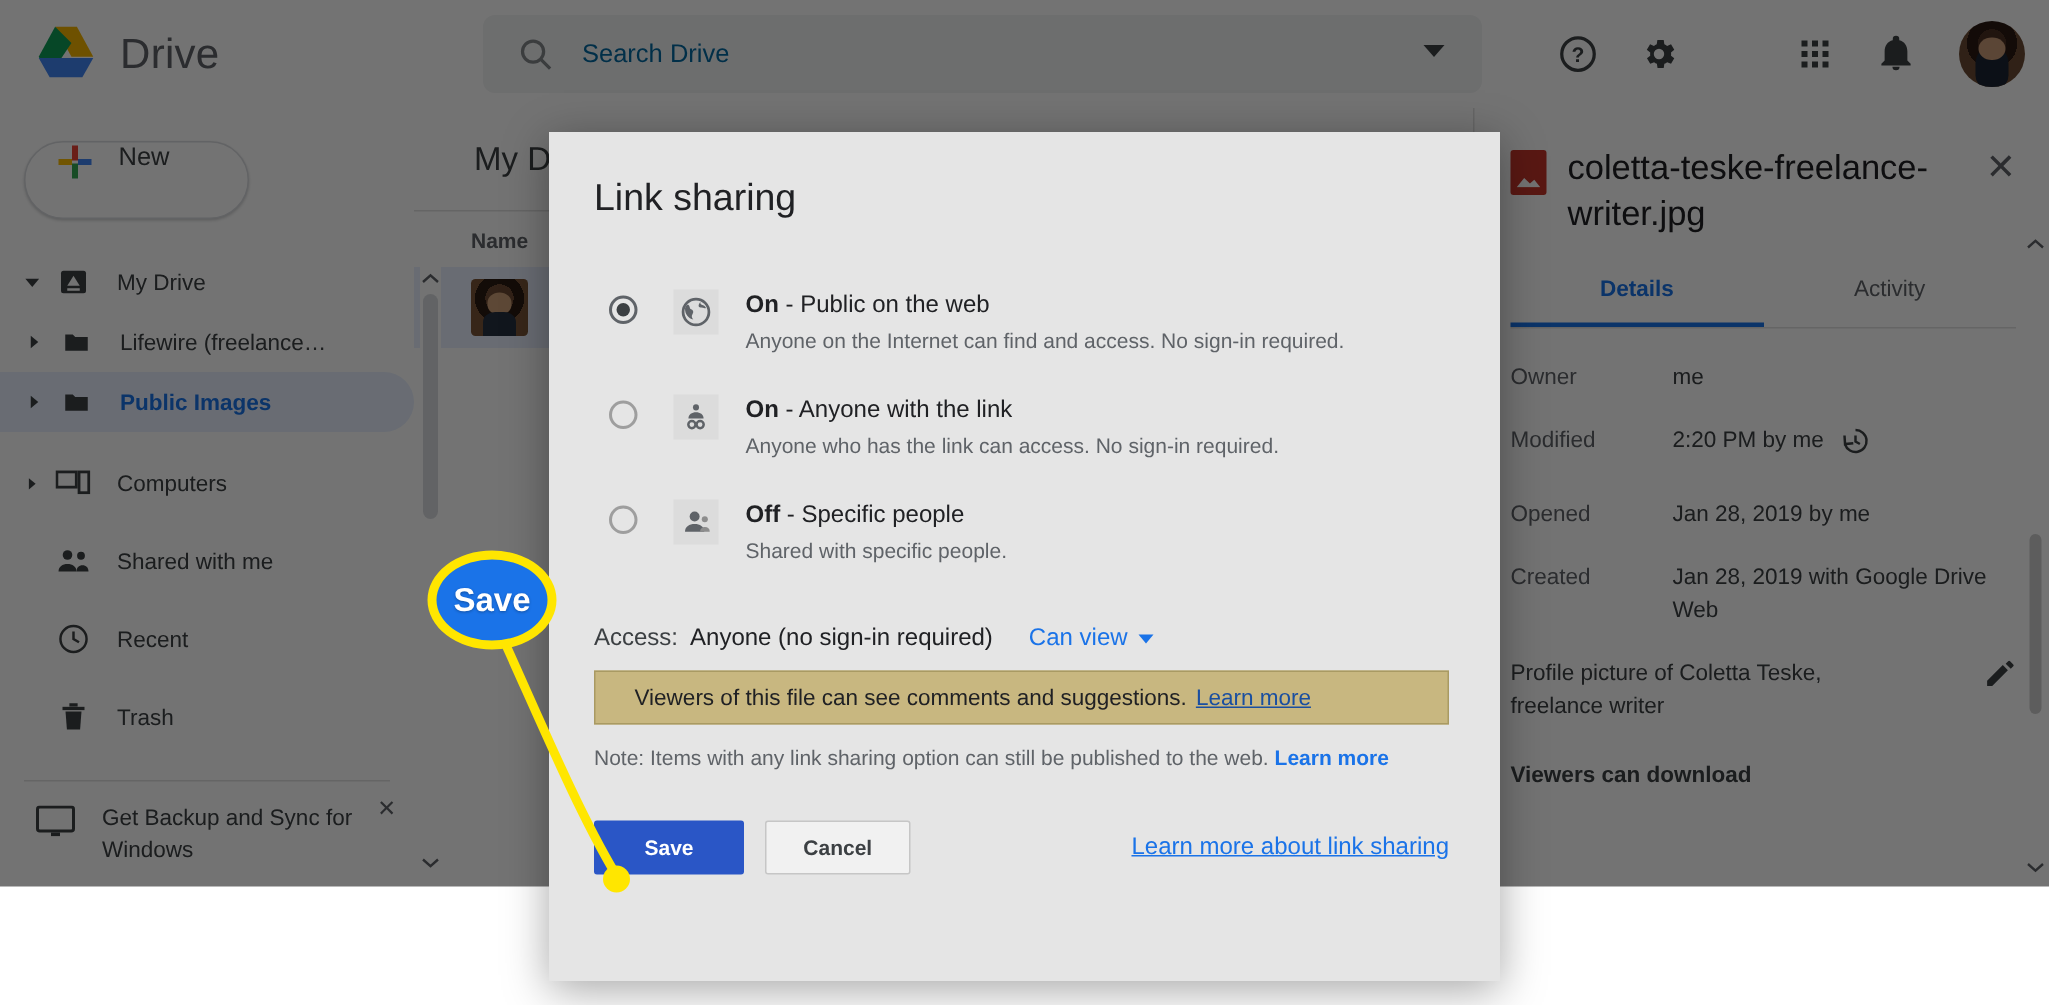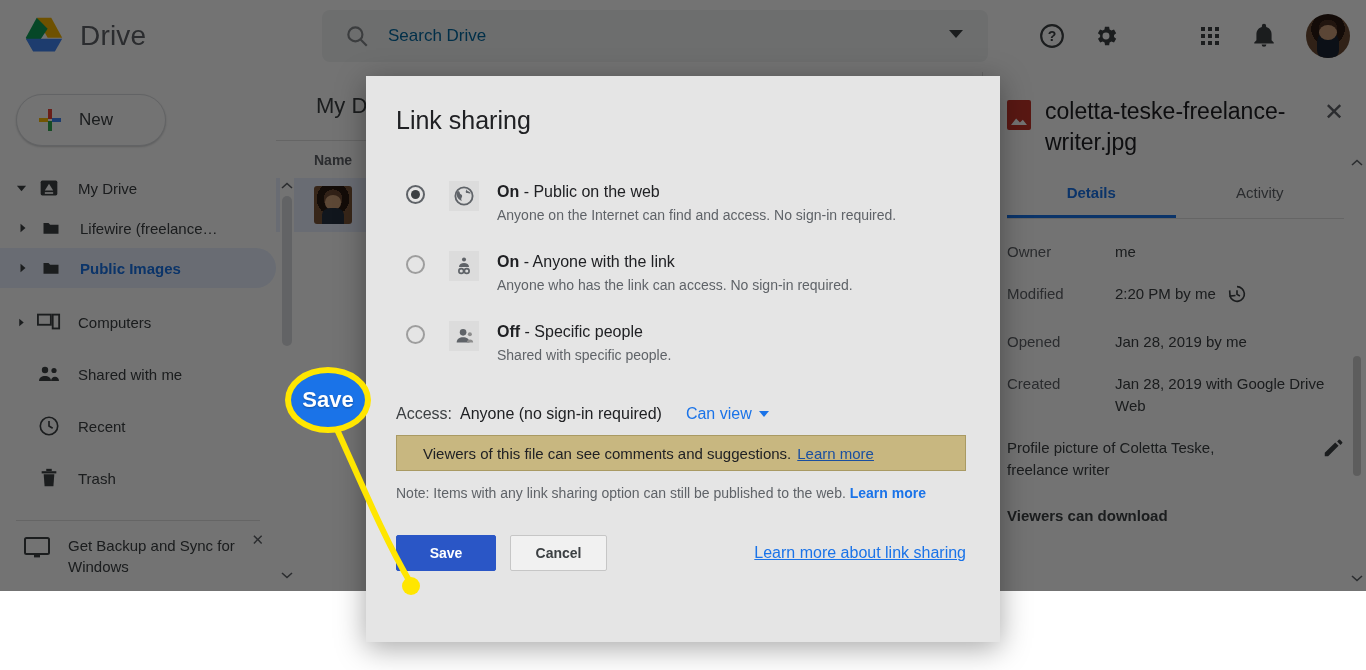--- a/index.html
+++ b/index.html
@@ -69,21 +69,21 @@
     position: absolute; left: 0; top: 72px; width: 276px; height: 598px;
     background: #fff;
   }
   .newbtn {
     margin: 22px 0 0 16px;
     width: 150px; height: 52px;
     border-radius: 26px;
     border: 1px solid #dadce0;
     background: #fff;
     box-shadow: 0 1px 2px rgba(60,64,67,.25);
-    display:flex; align-items:center; gap: 16px; padding-left: 20px;
+    display:flex; align-items:flex-start; gap: 16px; padding-left: 20px;
     font-size: 17px; color:#3c4043;
   }
   .plus { width: 26px; height: 26px; position: relative; }
   .nav { margin-top: 22px; }
   .navrow {
     height: 40px; display:flex; align-items:center;
     font-size: 15px; color:#3c4043; border-radius: 0 20px 20px 0;
     padding-right: 10px;
   }
   .navrow.active { background: #e8f0fe; color:#1967d2; font-weight: 700; }
@@ -168,21 +168,21 @@
   .ddesc { display:flex; align-items:flex-start; font-size:15px; color:#3c4043; line-height:22px; margin-top:4px; }
   .ddesc .pen { margin-left:auto; }
   .dfoot { font-size:15px; color:#3c4043; margin-top: 26px; font-weight: bold; }
 
   .dscroll { position:absolute; right:3px; top: 84px; bottom: 0; width: 12px; }
   .dsb-up, .dsb-dn { color:#5f6368; font-size:12px; text-align:center; }
   .dsb-thumb { position:absolute; left:2px; top: 200px; width:8px; height:120px; background:#cfcfcf; border-radius:4px; }
 
   
   .modal {
-    position:absolute; left: 366px; top: 76px; width: 634px; height: 566px;
+    position:absolute; left: 366px; top: 88px; width: 634px; height: 566px;
     background: #e5e5e5;
     box-shadow: 0 6px 28px rgba(0,0,0,.35);
     z-index: 60;
     padding: 30px 34px 0 30px;
   }
   .modal-title { font-size: 25px; color:#202124; font-weight:400; }
 
   .opts { margin-top: 46px; }
   .opt { display:flex; align-items:flex-start; margin-bottom: 28px; }
   .radio {

